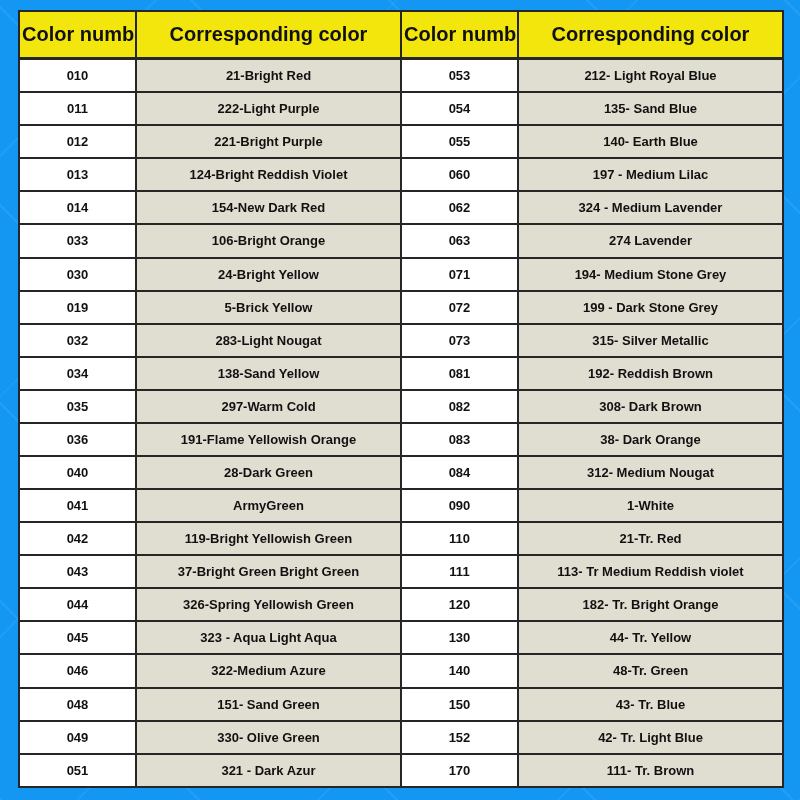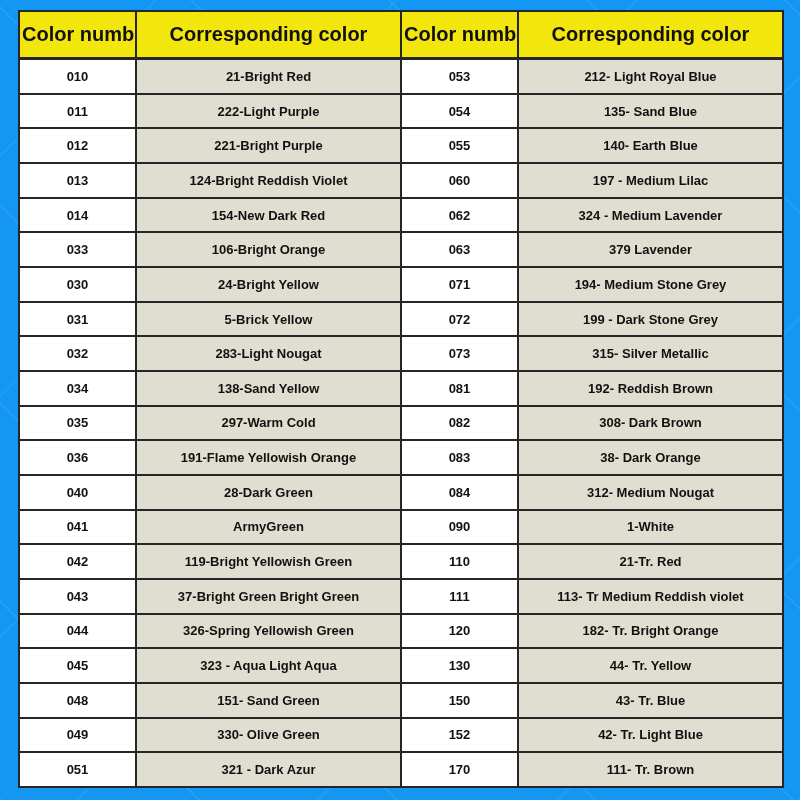--- a/index.html
+++ b/index.html
@@ -110,30 +110,30 @@
         <tr>
           <td class="num">014</td>
           <td class="name">154-New Dark Red</td>
           <td class="num">062</td>
           <td class="name">324 - Medium Lavender</td>
         </tr>
         <tr>
           <td class="num">033</td>
           <td class="name">106-Bright Orange</td>
           <td class="num">063</td>
-          <td class="name">379 Lavender</td>
+          <td class="name">274 Lavender</td>
         </tr>
         <tr>
           <td class="num">030</td>
           <td class="name">24-Bright Yellow</td>
           <td class="num">071</td>
           <td class="name">194- Medium Stone Grey</td>
         </tr>
         <tr>
-          <td class="num">031</td>
+          <td class="num">019</td>
           <td class="name">5-Brick Yellow</td>
           <td class="num">072</td>
           <td class="name">199 - Dark Stone Grey</td>
         </tr>
         <tr>
           <td class="num">032</td>
           <td class="name">283-Light Nougat</td>
           <td class="num">073</td>
           <td class="name">315- Silver Metallic</td>
         </tr>
@@ -183,20 +183,26 @@
           <td class="num">044</td>
           <td class="name">326-Spring Yellowish Green</td>
           <td class="num">120</td>
           <td class="name">182- Tr. Bright Orange</td>
         </tr>
         <tr>
           <td class="num">045</td>
           <td class="name">323 - Aqua Light Aqua</td>
           <td class="num">130</td>
           <td class="name">44- Tr. Yellow</td>
+        </tr>
+        <tr>
+          <td class="num">046</td>
+          <td class="name">322-Medium Azure</td>
+          <td class="num">140</td>
+          <td class="name">48-Tr. Green</td>
         </tr>
         <tr>
           <td class="num">048</td>
           <td class="name">151- Sand Green</td>
           <td class="num">150</td>
           <td class="name">43- Tr. Blue</td>
         </tr>
         <tr>
           <td class="num">049</td>
           <td class="name">330- Olive Green</td>

